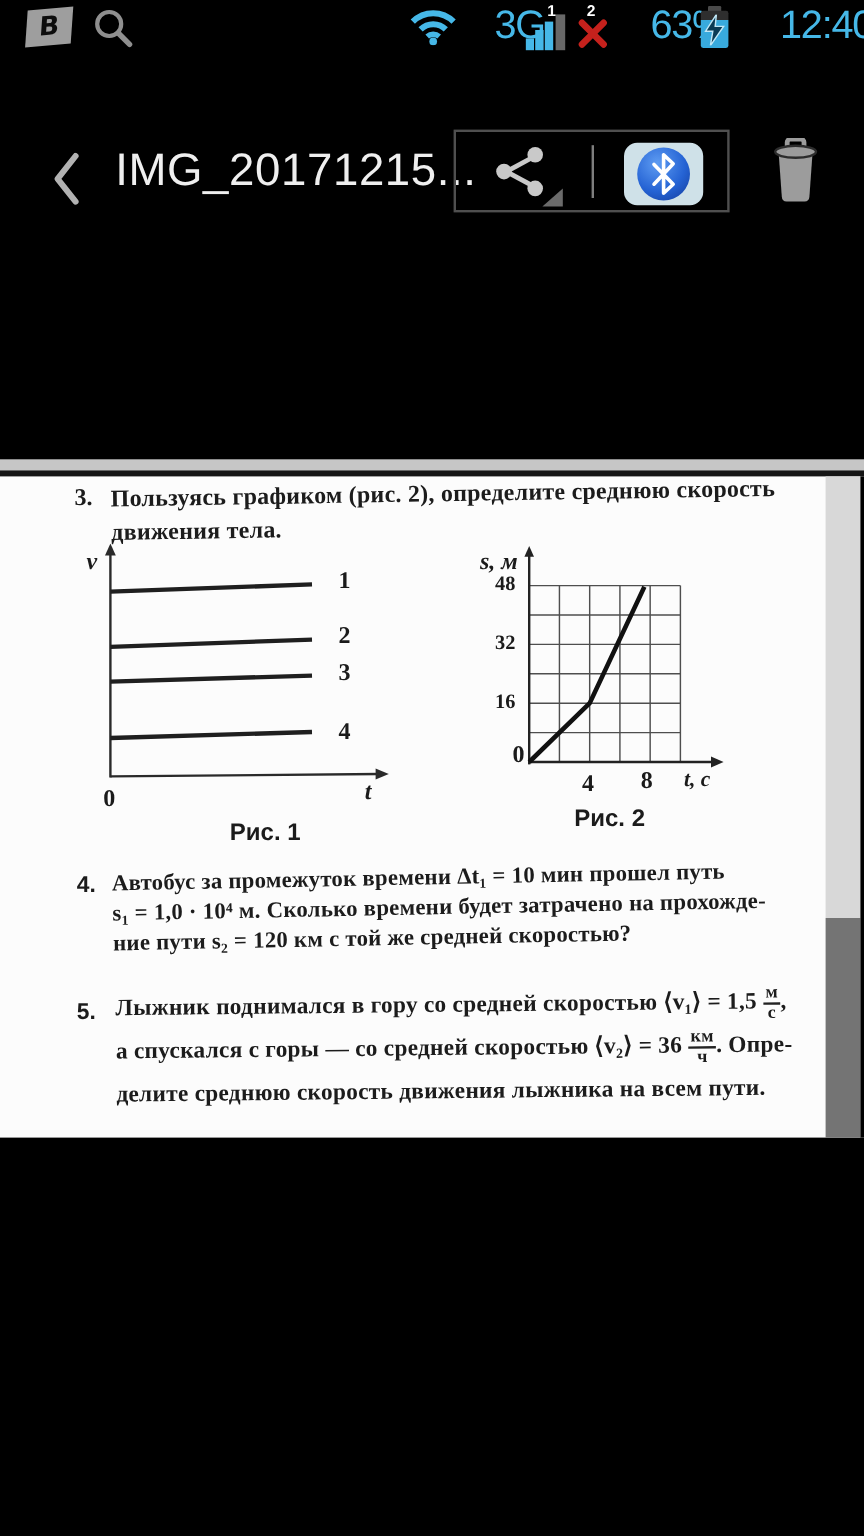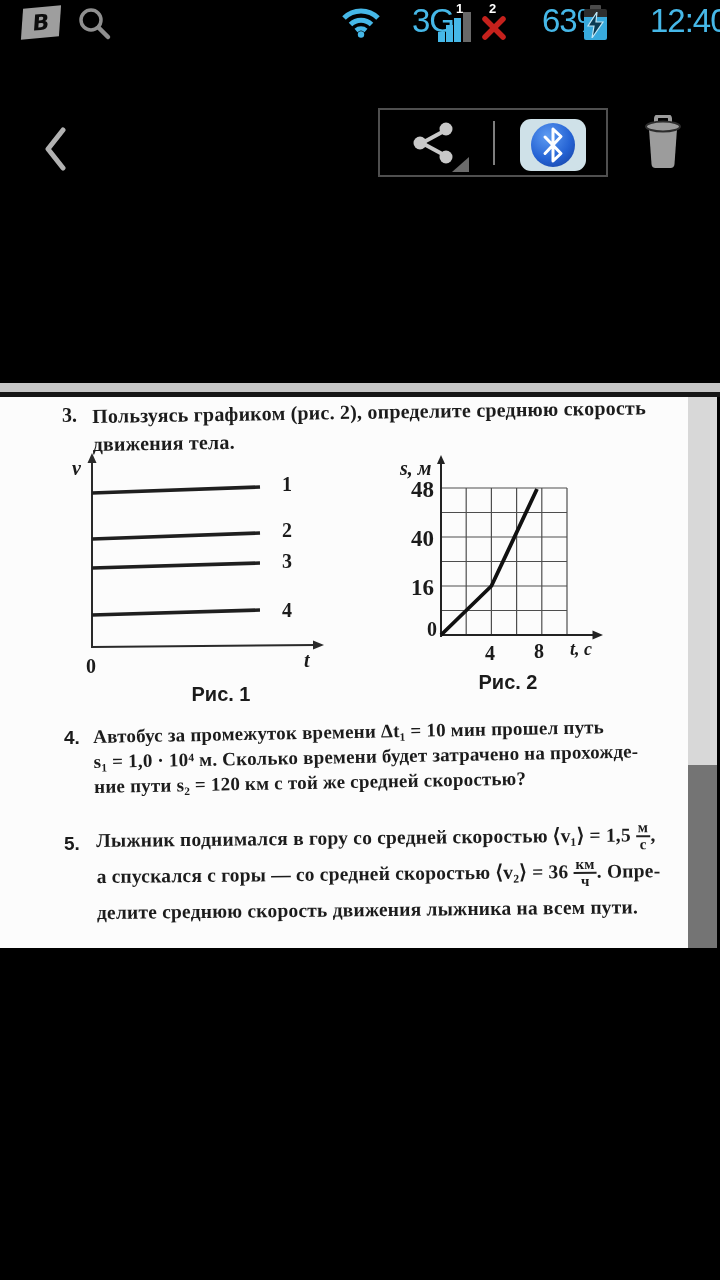--- a/index.html
+++ b/index.html
@@ -23,21 +23,21 @@
   .divider-v{left:113px;top:11px;width:2px;height:44px;background:#7e7e7e;}
   
   .photo{left:0;top:383px;width:720px;height:565px;background:#fcfcfc;color:#1b1b1b;
          font-family:"Liberation Serif",serif;}
   .scan-text{font-size:20px;font-weight:600;letter-spacing:.2px;color:#1c1c1c;line-height:28px;
              transform:rotate(-0.9deg);transform-origin:left top;white-space:nowrap;}
   .pnum{font-size:20px;font-weight:700;}
   .figlabel{font-size:20px;font-weight:600;font-family:"Liberation Serif",serif;}
   .figlabel.it{font-style:italic;}
   .caption{font-family:"Liberation Sans",sans-serif;font-size:20px;font-weight:700;text-align:center;}
-  .tick{font-size:23px;font-weight:600;text-align:right;width:26px;display:inline-block;}
+  .tick{font-size:17px;font-weight:600;text-align:center;width:26px;display:inline-block;}
   .frac{display:inline-block;vertical-align:-0.55em;text-align:center;font-size:15px;line-height:1.05;font-weight:700;}
   .frac .num{display:block;border-bottom:2px solid #222;padding:0 2px;}
   .frac .den{display:block;}
 </style>
 </head>
 <body>
 
 <div class="screen">
 
   <div class="abs" style="left:0;top:0;width:720px;height:45px;">
@@ -73,20 +73,21 @@
     <svg class="abs" style="left:586px;top:12px;" width="19" height="26" viewBox="0 0 19 26">
       <polygon points="11,0 2,14 8,14 6,26 17,10 10,10" fill="#0a3c55" stroke="#bfe6f5" stroke-width="1.2"></polygon>
     </svg>
     <span class="abs sb-text" style="left:626px;top:2px;">12:40</span>
   </div>
 
   <div class="abs" style="left:0;top:45px;width:720px;height:110px;">
     <svg class="abs" style="left:44px;top:82px;" width="24" height="44" viewBox="0 0 24 44">
       <polyline points="19,3 4,22 19,41" fill="none" stroke="#b2b2b2" stroke-width="5" stroke-linecap="round" stroke-linejoin="round"></polyline>
     </svg>
+    <span class="abs hdr-title">IMG_20171215...</span>
 
     <div class="abs share-group">
       <svg class="abs" style="left:28px;top:9px;" width="52" height="48" viewBox="0 0 52 48">
         <line x1="14" y1="24" x2="38" y2="11" stroke="#c9c9c9" stroke-width="4"></line>
         <line x1="14" y1="24" x2="38" y2="37" stroke="#c9c9c9" stroke-width="4"></line>
         <circle cx="38" cy="10" r="6.5" fill="#c9c9c9"></circle>
         <circle cx="12" cy="24" r="6.5" fill="#c9c9c9"></circle>
         <circle cx="38" cy="38" r="6.5" fill="#c9c9c9"></circle>
       </svg>
       <div class="abs tri-corner" style="left:72px;top:47px;"></div>
@@ -165,21 +166,21 @@
             <line x1="41" y1="155.5" x2="167" y2="155.5"></line>
         </g>
         <line x1="41" y1="6" x2="41" y2="182" stroke="#222" stroke-width="2"></line>
         <polygon points="41,0 37,9 45,9" fill="#222"></polygon>
         <line x1="41" y1="180" x2="196" y2="180" stroke="#222" stroke-width="2"></line>
         <polygon points="203,180 192.5,175.5 192.5,184.5" fill="#222"></polygon>
         <polyline points="41,180 91.4,131 137,34" fill="none" stroke="#111" stroke-width="3.8"></polyline>
       </svg>
       <span class="abs figlabel it" style="left:0;top:2px;">s, м</span>
       <span class="abs tick" style="left:8px;top:22px;">48</span>
-      <span class="abs tick" style="left:8px;top:71px;">40</span>
+      <span class="abs tick" style="left:8px;top:71px;">32</span>
       <span class="abs tick" style="left:8px;top:120px;">16</span>
       <span class="abs figlabel" style="left:27px;top:163px;">0</span>
       <span class="abs figlabel" style="left:85px;top:187px;">4</span>
       <span class="abs figlabel" style="left:134px;top:185px;">8</span>
       <span class="abs figlabel it" style="left:170px;top:184px;font-size:18px;">t, с</span>
       <span class="abs caption" style="left:58px;top:216px;width:100px;">Рис. 2</span>
     </div>
 
     <span class="abs pnum" style="left:64px;top:344px;font-family:'Liberation Sans',sans-serif;font-size:19px;">4.</span>
     <div class="abs scan-text" style="left:93px;top:341px;font-size:19px;line-height:25px;transform:rotate(-1.1deg);">

